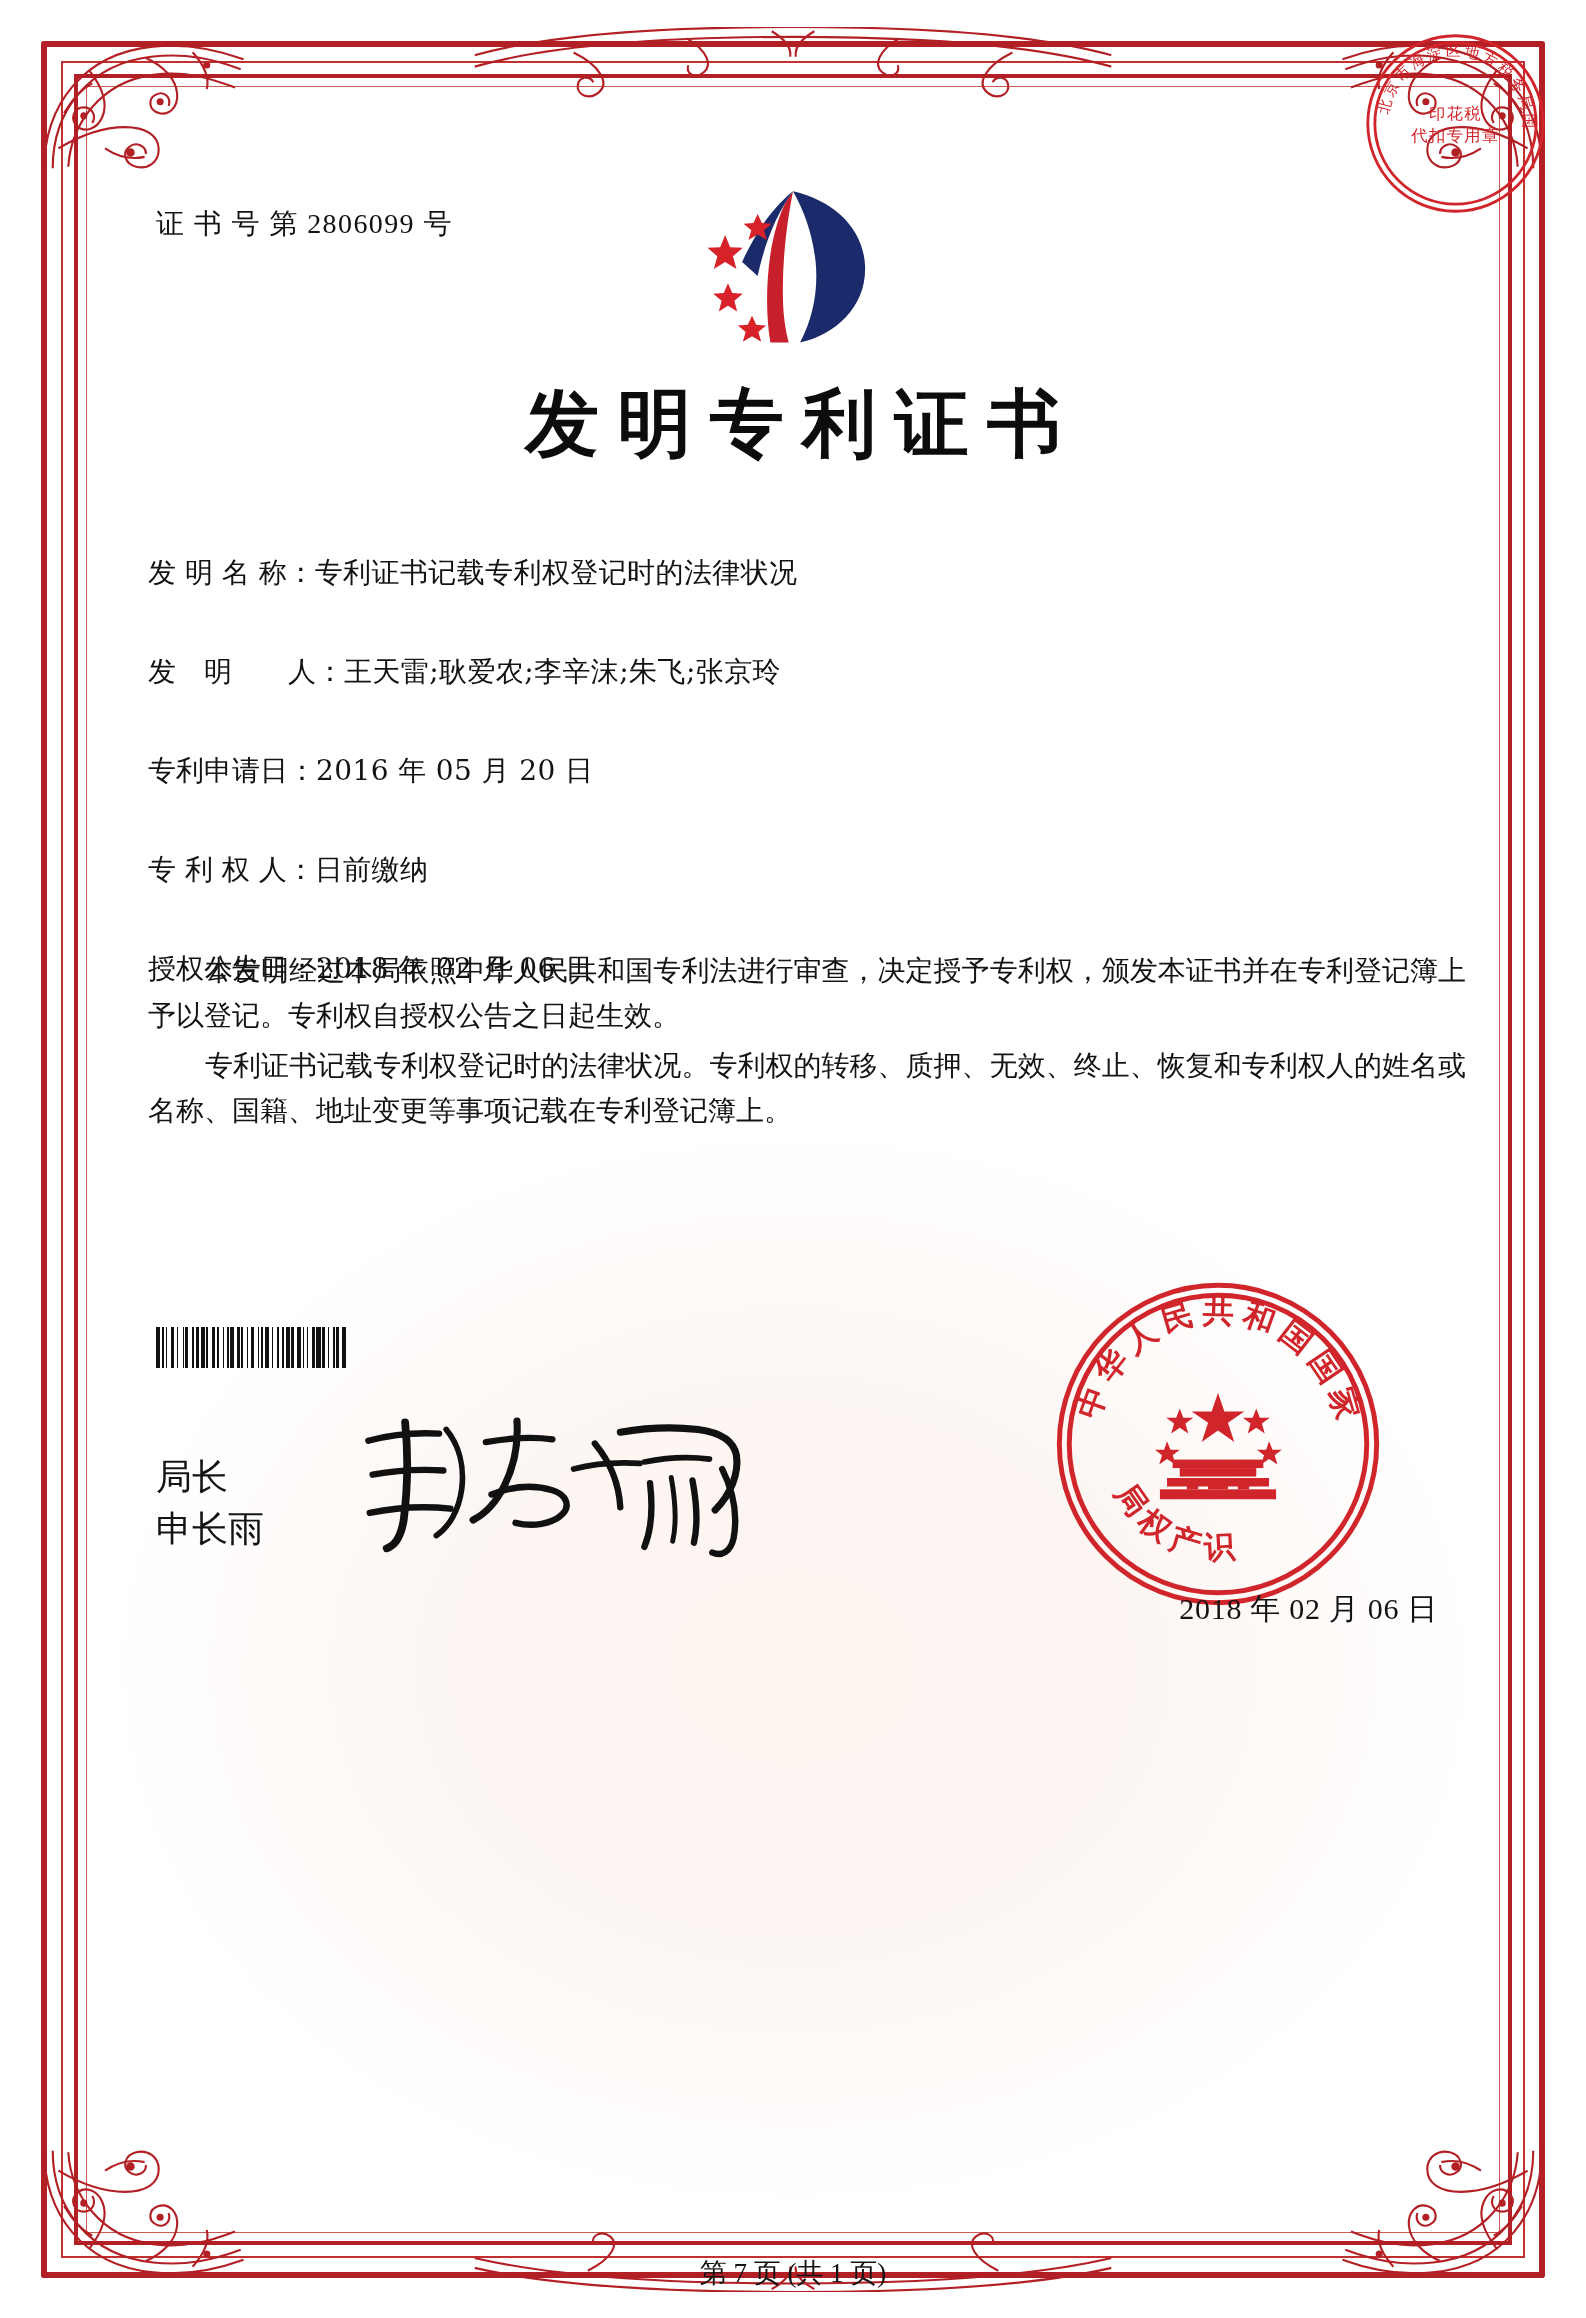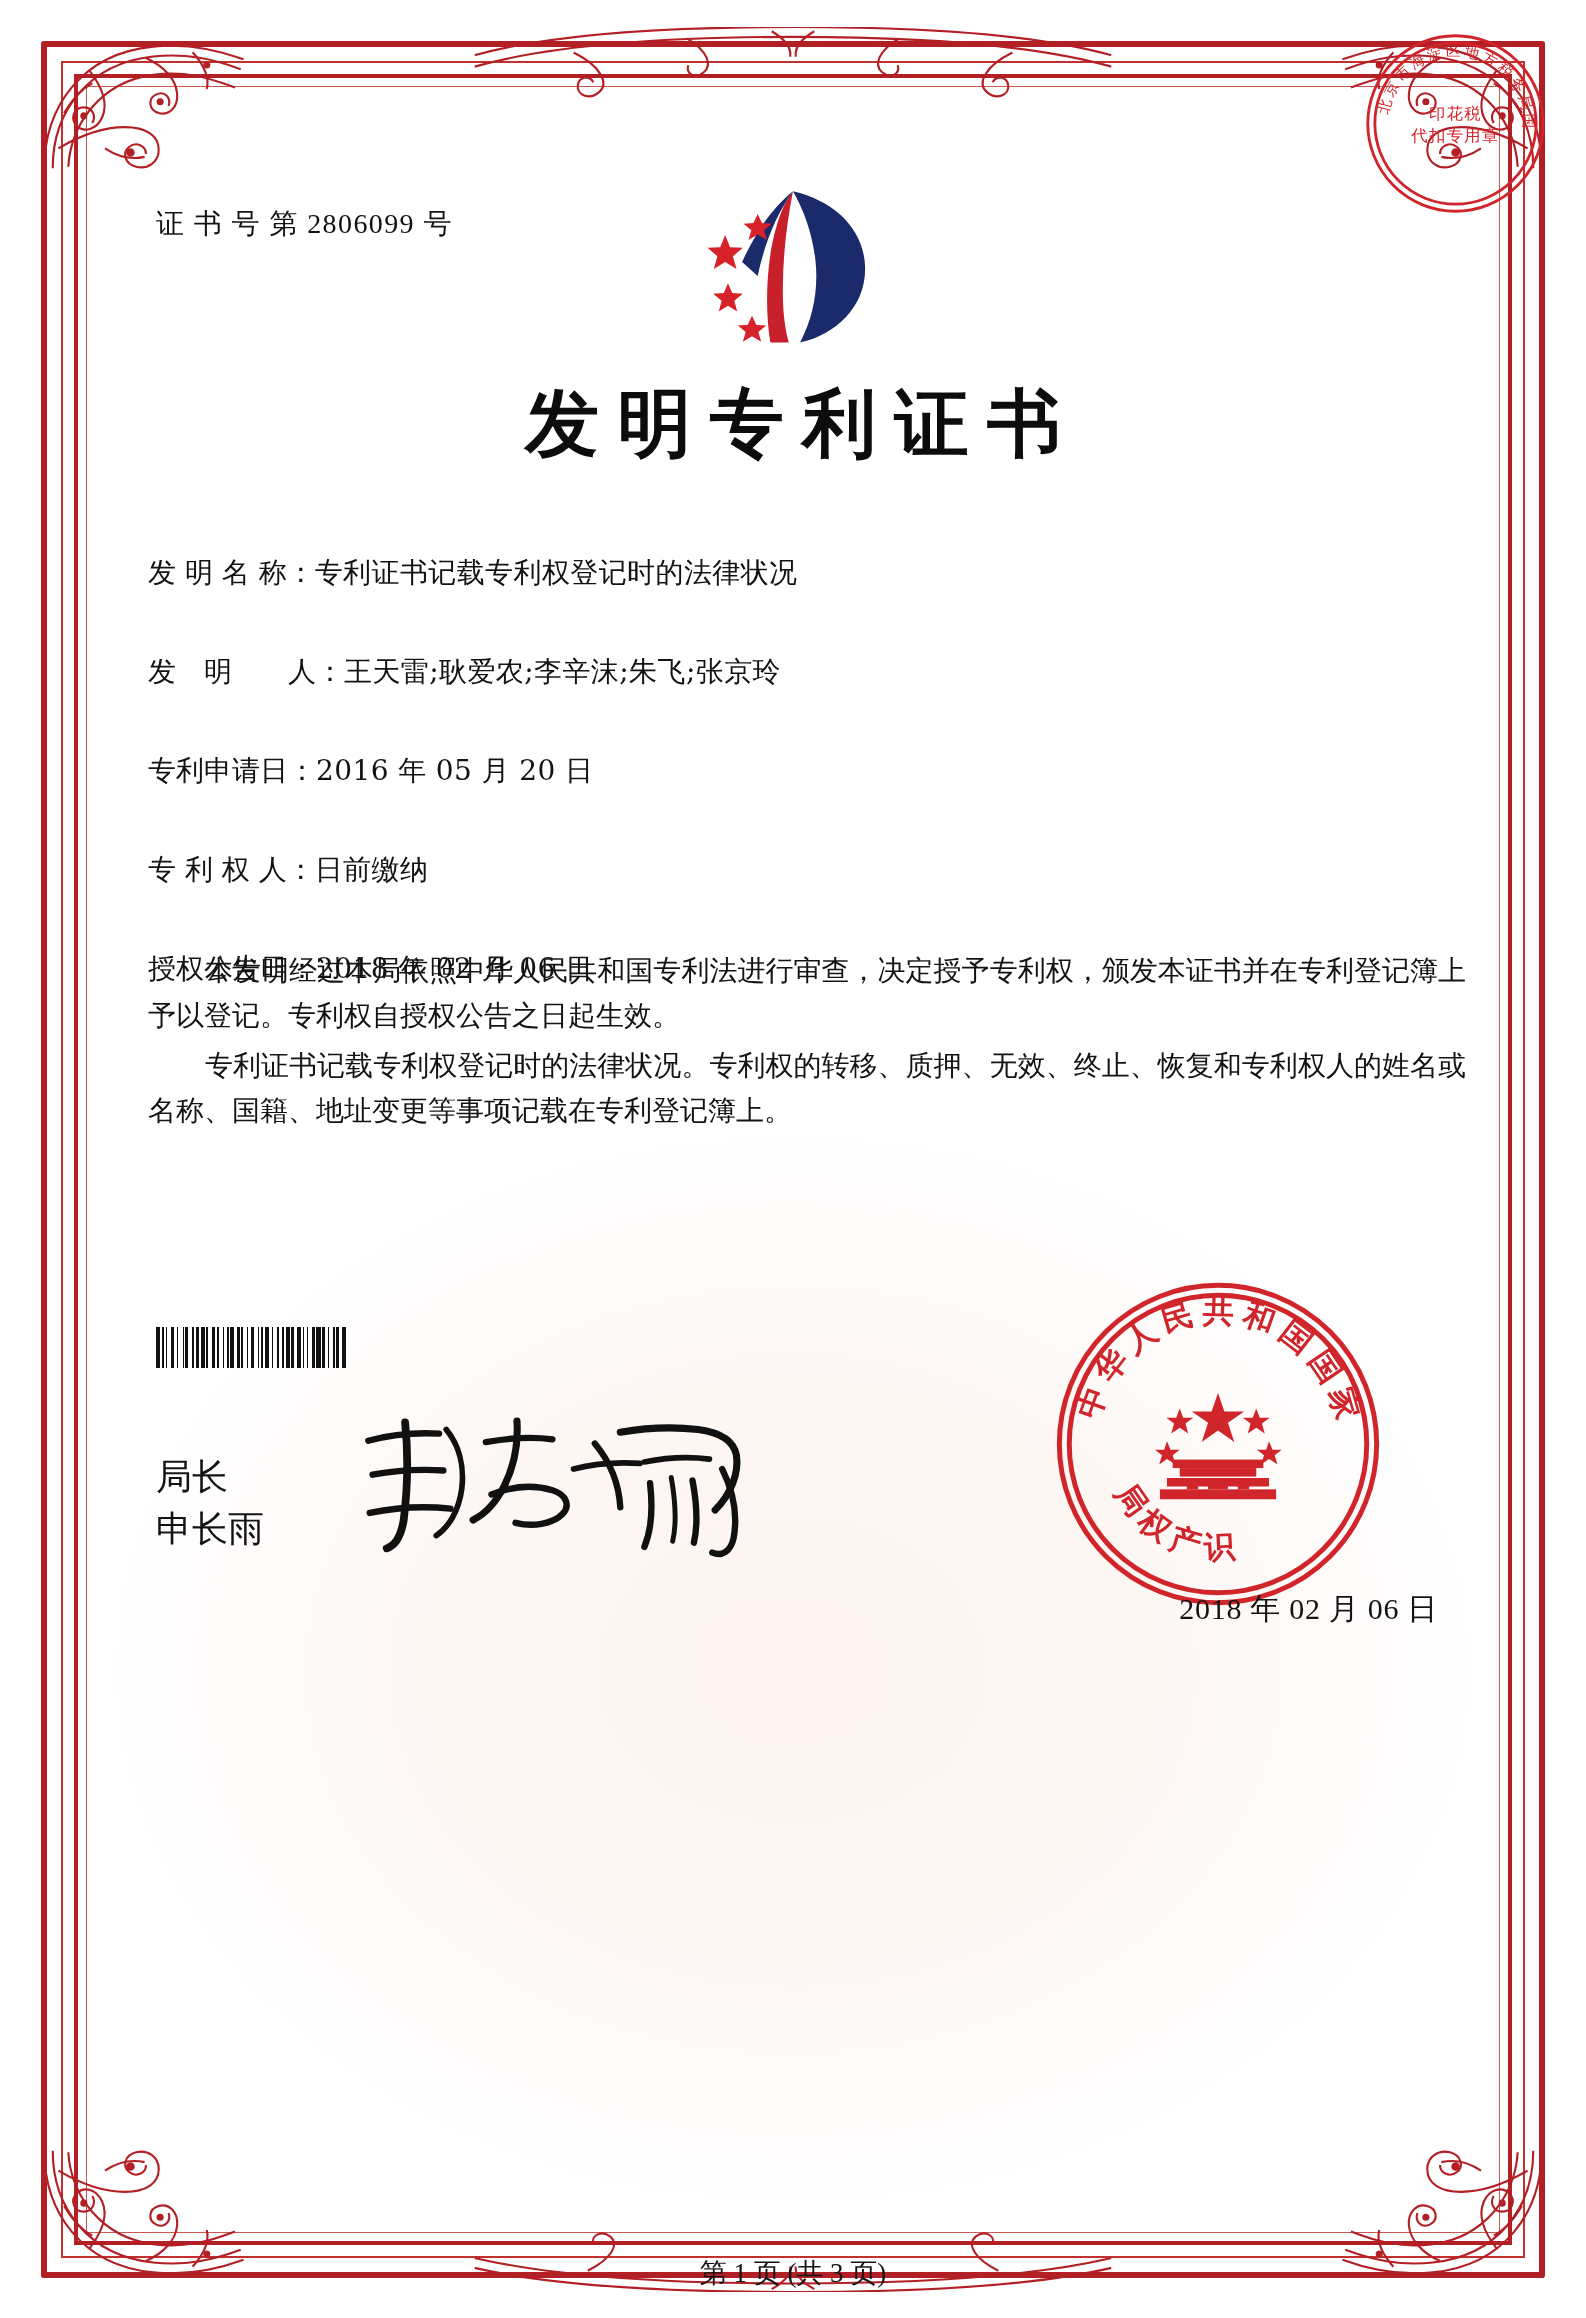--- a/index.html
+++ b/index.html
@@ -563,15 +563,15 @@
           <rect x="226" y="288" width="28" height="16"></rect>
           <rect x="196" y="288" width="16" height="16"></rect>
           <rect x="268" y="288" width="16" height="16"></rect>
         </g>
       </svg>
     </div>
 
     <div class="issue-date">2018 年 02 月 06 日</div>
   </div>
 
-  <div class="page-footer">第 1 页 (共 3 页)</div>
+  <div class="page-footer">第 7 页 (共 1 页)</div>
 </div>
 
 
 </body></html>

